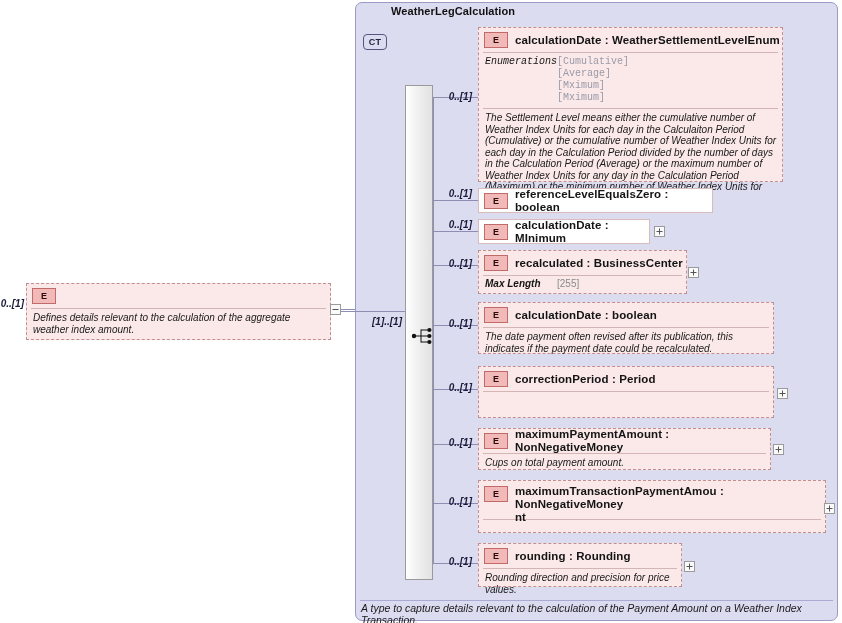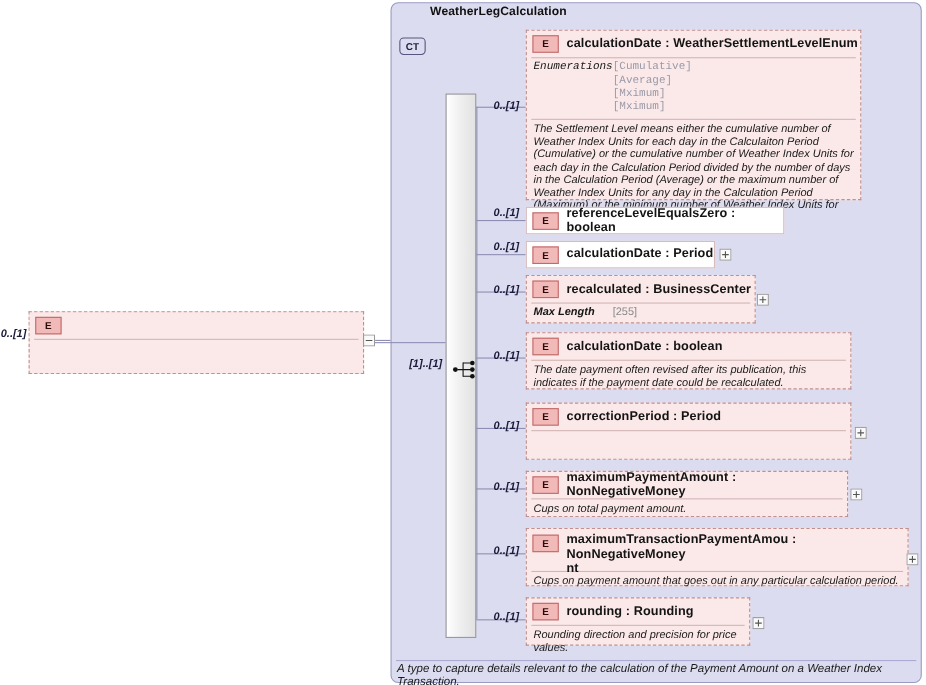--- a/index.html
+++ b/index.html
@@ -52,21 +52,21 @@
   
   #seq-bar{
     left:405px; top:85px; width:28px; height:495px;
     background:linear-gradient(to right,#ffffff 0%,#f0f0f0 45%,#e2e2e2 100%);
     border:1px solid #9a9a9a;
     box-sizing:border-box;
   }
   
   #seq-icon{ left:411px; top:327px; width:24px; height:18px; }
   #seq-card{
-    left:358px; top:326px; width:44px;
+    left:358px; top:316px; width:44px;
     text-align:right;
     font-size:10px; font-style:italic; font-weight:bold; color:#1a1a3a;
   }
   
   .hline{ background:#8e8eb4; height:1px; }
   .vline{ background:#8e8eb4; width:1px; }
 
   
   #left-el{
     left:26px; top:283px; width:305px; height:57px;
@@ -168,20 +168,21 @@
   <circle cx="18.4" cy="9" r="2.1" fill="#111"></circle>
   <circle cx="18.4" cy="15" r="2.1" fill="#111"></circle>
 </svg>
 
 <div class="abs card" id="left-card">0..[1]</div>
 <div class="abs el" id="left-el">
   <div class="el-head">
     <span class="e-badge">E</span>
   </div>
   <div class="el-rule"></div>
+  <div class="el-desc">Defines details relevant to the calculation of the aggregate weather index amount.</div>
 </div>
 <svg class="abs" id="left-minus" viewBox="0 0 11 11">
   <rect x="0.5" y="0.5" width="10" height="10" fill="#fafafa" stroke="#9a9a9a"></rect>
   <line x1="2.5" y1="5.5" x2="8.5" y2="5.5" stroke="#555" stroke-width="1"></line>
 </svg>
 <div class="abs hline" style="left:341px;top:309px;width:14px;"></div>
 
 <div class="abs card" style="left:440px;top:91px;">0..[1]</div>
 <div class="abs el" style="left:478px;top:27px;width:305px;height:155px;">
   <div class="el-head">
@@ -207,21 +208,21 @@
   <div class="el-head" style="height:23px;">
     <span class="e-badge">E</span>
     <span class="el-name">referenceLevelEqualsZero : boolean</span>
   </div>
 </div>
 
 <div class="abs card" style="left:440px;top:219px;">0..[1]</div>
 <div class="abs el solid" style="left:478px;top:219px;width:172px;height:25px;background:#ffffff;">
   <div class="el-head" style="height:23px;">
     <span class="e-badge">E</span>
-    <span class="el-name">calculationDate : Period</span>
+    <span class="el-name">calculationDate : MInimum</span>
   </div>
 </div>
 <svg class="abs plusbox" viewBox="0 0 11 11" style="left:654px;top:226px;">
   <rect x="0.5" y="0.5" width="10" height="10" fill="#fafafa" stroke="#9a9a9a"></rect>
   <line x1="2.5" y1="5.5" x2="8.5" y2="5.5" stroke="#555" stroke-width="1"></line>
   <line x1="5.5" y1="2.5" x2="5.5" y2="8.5" stroke="#555" stroke-width="1"></line>
 </svg>
 
 <div class="abs card" style="left:440px;top:258px;">0..[1]</div>
 <div class="abs el" style="left:478px;top:250px;width:209px;height:44px;">
@@ -283,21 +284,20 @@
 <div class="abs card" style="left:440px;top:496px;">0..[1]</div>
 <div class="abs el" style="left:478px;top:480px;width:348px;height:53px;">
   <div class="el-head" style="height:34px;align-items:flex-start;padding-top:4px;">
     <span class="e-badge" style="margin-top:1px;">E</span>
     <span class="el-name">
       <span>maximumTransactionPaymentAmou : NonNegativeMoney</span><br>
       <span>nt</span>
     </span>
   </div>
   <div class="el-rule"></div>
-  <div class="el-desc">Cups on payment amount that goes out in any particular calculation period.</div>
 </div>
 <svg class="abs plusbox" viewBox="0 0 11 11" style="left:824px;top:503px;">
   <rect x="0.5" y="0.5" width="10" height="10" fill="#fafafa" stroke="#9a9a9a"></rect>
   <line x1="2.5" y1="5.5" x2="8.5" y2="5.5" stroke="#555" stroke-width="1"></line>
   <line x1="5.5" y1="2.5" x2="5.5" y2="8.5" stroke="#555" stroke-width="1"></line>
 </svg>
 
 <div class="abs card" style="left:440px;top:556px;">0..[1]</div>
 <div class="abs el" style="left:478px;top:543px;width:204px;height:44px;">
   <div class="el-head">

